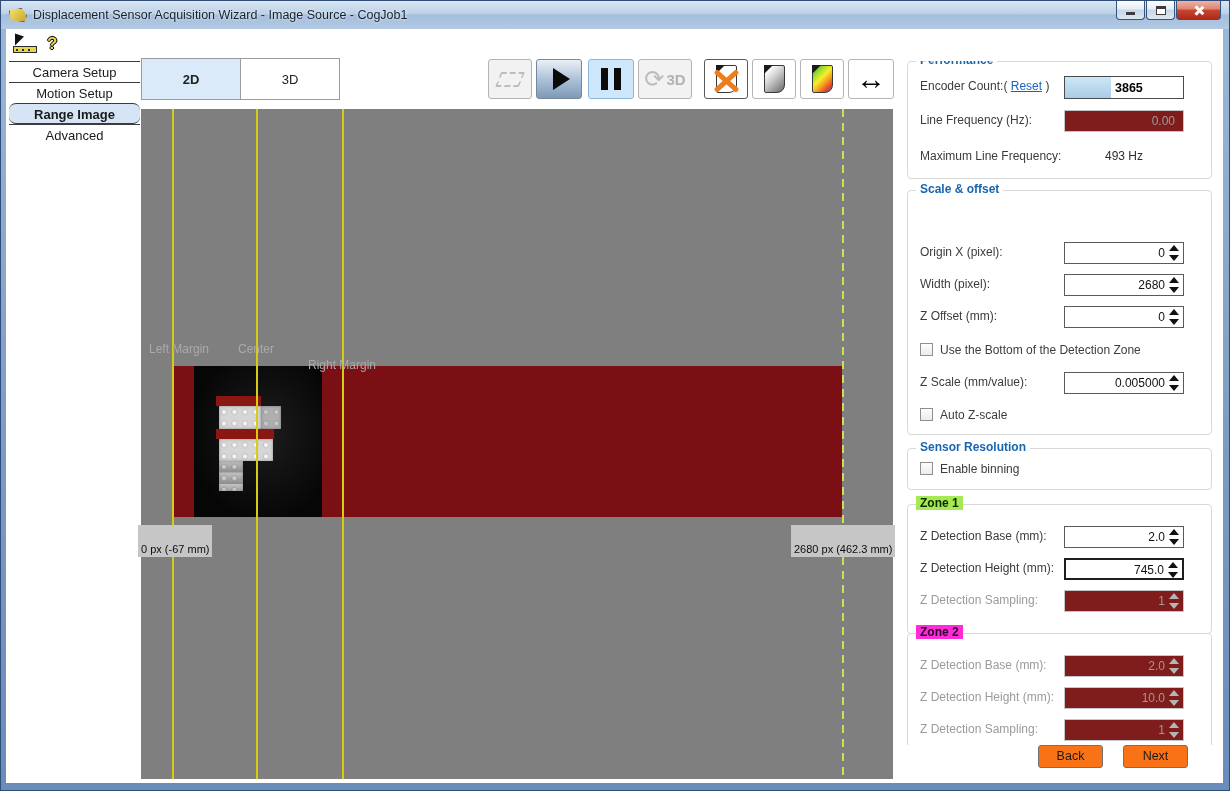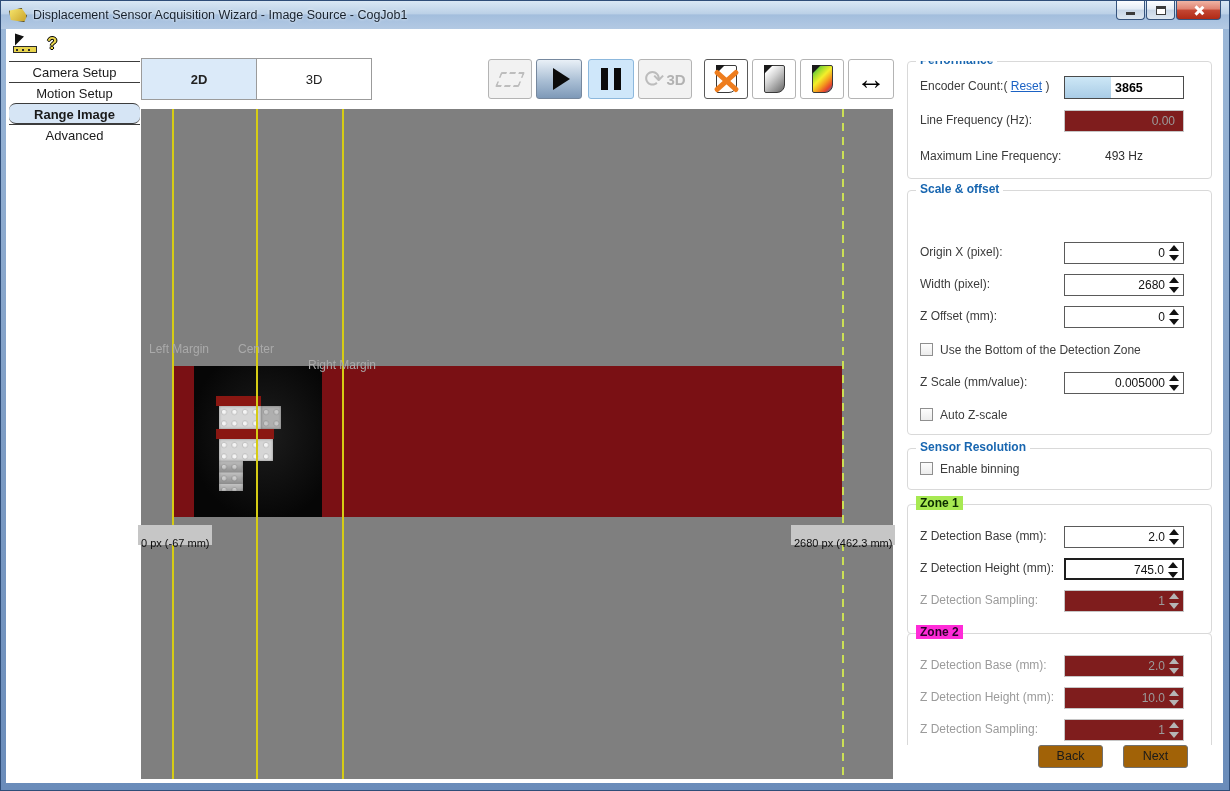--- a/index.html
+++ b/index.html
@@ -37,21 +37,21 @@
   .icon-help { position:absolute; left:34px; top:-1px; font-size:17px; font-weight:bold; color:#e8d44c;
     text-shadow:-1px 0 #000,1px 0 #000,0 -1px #000,0 1px #000; }
 
   
   .sidebar { position:absolute; left:3px; top:32px; width:131px; }
   .nav-item { height:21px; line-height:21px; text-align:center; font-size:13px; color:#1a1a1a; border-top:1px solid #3c3c3c; cursor:default; }
   .nav-item.selected { background:#d6e5f5; font-weight:bold; border-bottom:1px solid #3c3c3c;border-radius:7px; }
 
   
   .tabs { position:absolute; left:135px; top:29px; height:42px; display:flex; }
-  .tab { width:116px; height:42px; border:1px solid #9b9b9b; margin-left:-1px; background:#fff;
+  .tab { width:100px; height:42px; border:1px solid #9b9b9b; margin-left:-1px; background:#fff;
     display:flex; align-items:center; justify-content:center; font-size:13px; color:#222; }
   .tab:first-child { margin-left:0; }
   .tab.selected { background:#dbeaf9; font-weight:bold; }
 
   
   .toolbar-btn { position:absolute; top:30px; height:40px; border:1px solid #b4b4b4; border-radius:3px; background:#f7f7f7;
     display:flex; align-items:center; justify-content:center; }
   .tb1 { left:482px; width:44px; background:#f2f2f2; }
   .tb2 { left:530px; width:46px; background:linear-gradient(180deg,#e9f0f7 0%,#a9bed4 55%,#7e99b8 100%); border-color:#76889e; }
   .tb3 { left:582px; width:46px; background:#cfe7fa; border-color:#8cb8dd; }
@@ -87,21 +87,21 @@
   .fpart { position:absolute; z-index:3; }
   .redstrip { background:#8a1712; }
   .brick { background-color:#d6d6d6;
     background-image:radial-gradient(circle 3px at 5px 6px, #f4f4f4 0 1.8px, #b9b9b9 2.6px, transparent 3.4px);
     background-size:10.5px 11.5px; box-shadow:inset 0 0 3px #8a8a8a; }
   .brick.dark { filter:brightness(0.82); }
   .brick.stem { background-color:#c2c2c2;
     background-image:linear-gradient(180deg,rgba(0,0,0,0) 0%,rgba(0,0,0,0.28) 100%),
       radial-gradient(circle 3px at 5px 6px, #ececec 0 1.8px, #a9a9a9 2.6px, transparent 3.4px); }
   .ruler-label { position:absolute; top:416px; height:17px; line-height:17px; background:#c6c6c6; color:#0d0d0d;
-    font-size:11px; padding:10px 3px; z-index:6; white-space:nowrap; }
+    font-size:11px; padding:16px 3px; z-index:6; white-space:nowrap; }
 
   
   .panel { position:absolute; left:901px; top:32px; width:305px; height:684px; overflow:hidden; }
   .grp { position:absolute; left:0; width:305px; border:1px solid #d9d9d9; border-radius:4px; background:#fff; }
   .grp-title { position:absolute; top:-9px; left:8px; background:#fff; padding:0 4px; font-size:12px; font-weight:bold; color:#1866b0; }
   .grp-title.zone1 { background:#a7e952; color:#0b2a00; }
   .grp-title.zone2 { background:#ff2bd8; color:#2a002a; }
   .frow { position:absolute; left:12px; right:8px; height:22px; }
   .flabel { position:absolute; left:0; top:3px; font-size:12px; color:#3c3c3c; white-space:nowrap; }
   .flabel.dis { color:#9b9b9b; }
@@ -120,21 +120,21 @@
   .encfield .blue { position:absolute; left:0; top:0; width:46px; height:100%;
     background:linear-gradient(180deg,#cde7f6,#a9cce6); }
   .encfield .val { position:absolute; left:50px; top:4px; font-size:12.5px; font-weight:bold; color:#000; }
   .reset-link { color:#1b62c4; text-decoration:underline; cursor:pointer; }
   .static-val { position:absolute; right:19px; width:120px; text-align:center; font-size:12px; color:#2e2e2e; top:3px; }
   .chk { display:inline-block; width:13px; height:13px; border:1px solid #8f8f8f; background:linear-gradient(180deg,#fdfdfd,#ececec);
     vertical-align:-2px; margin-right:7px; }
   .chkrow { position:absolute; left:12px; font-size:12px; color:#3c3c3c; }
 
   
-  .btn { position:absolute; top:716px; width:65px; height:23px; border:1px solid #707070; border-radius:3px; background:#a16207;
+  .btn { position:absolute; top:716px; width:65px; height:23px; border:1px solid #707070; border-radius:3px; background:#f97316;
     font-size:12.5px; color:#1a1a1a; text-align:center; line-height:21px; }
   .btn-back { left:1032px; } .btn-next { left:1117px; }
 </style>
 </head>
 <body>
 
 <div class="window">
 
   <div class="titlebar">
     <span class="appicon"></span>

